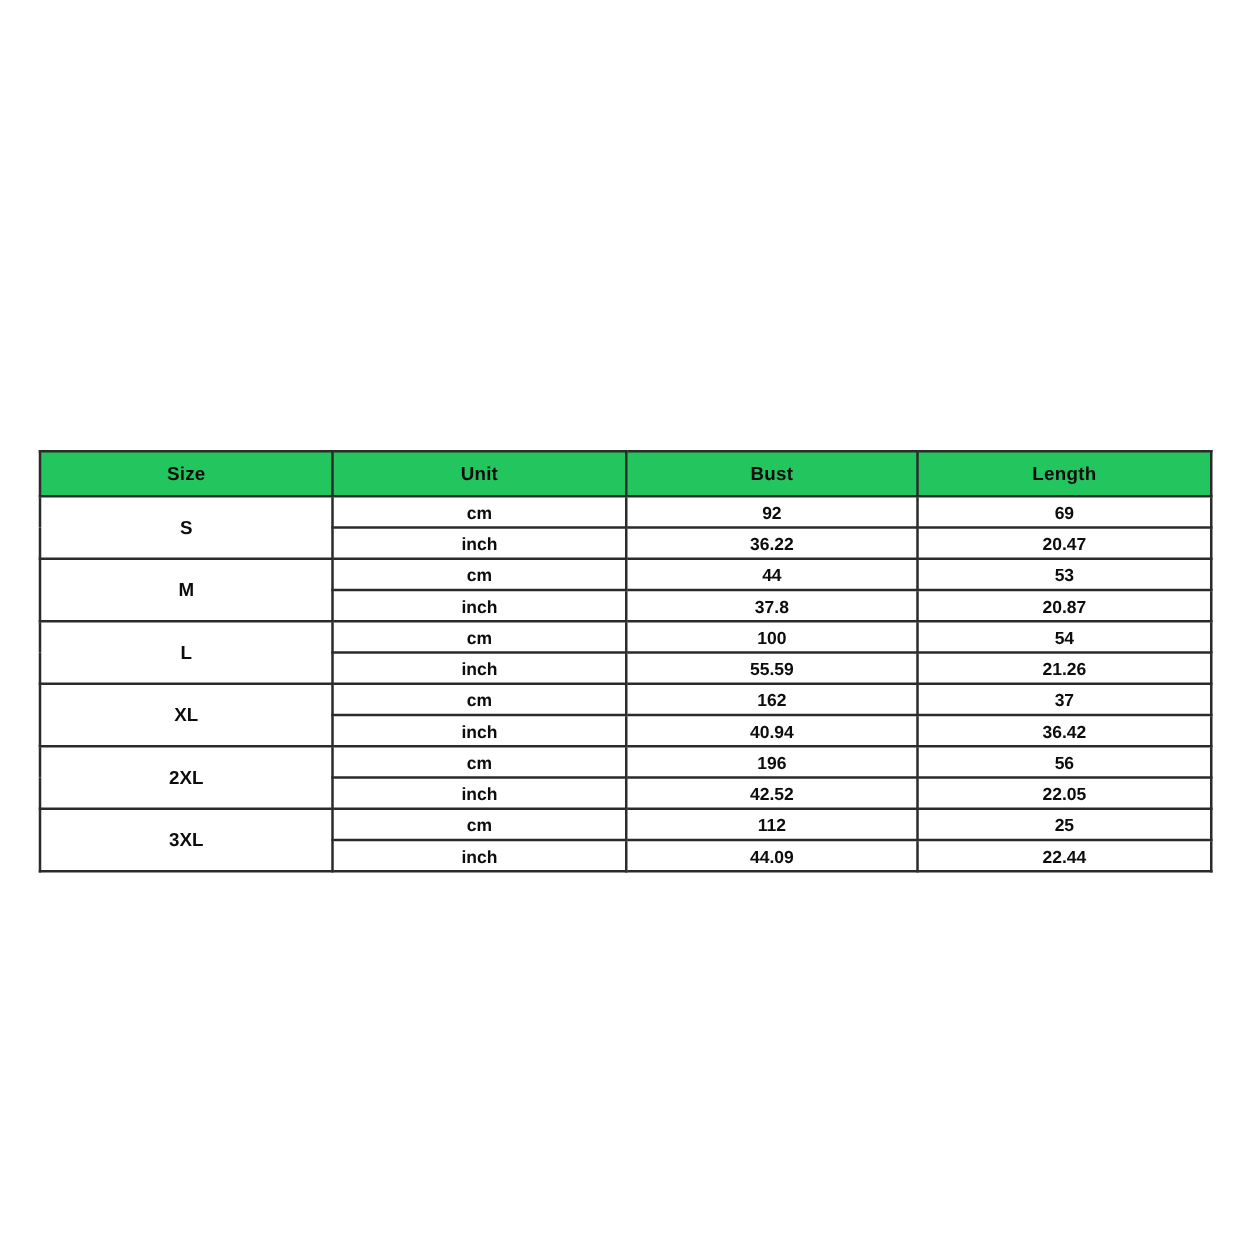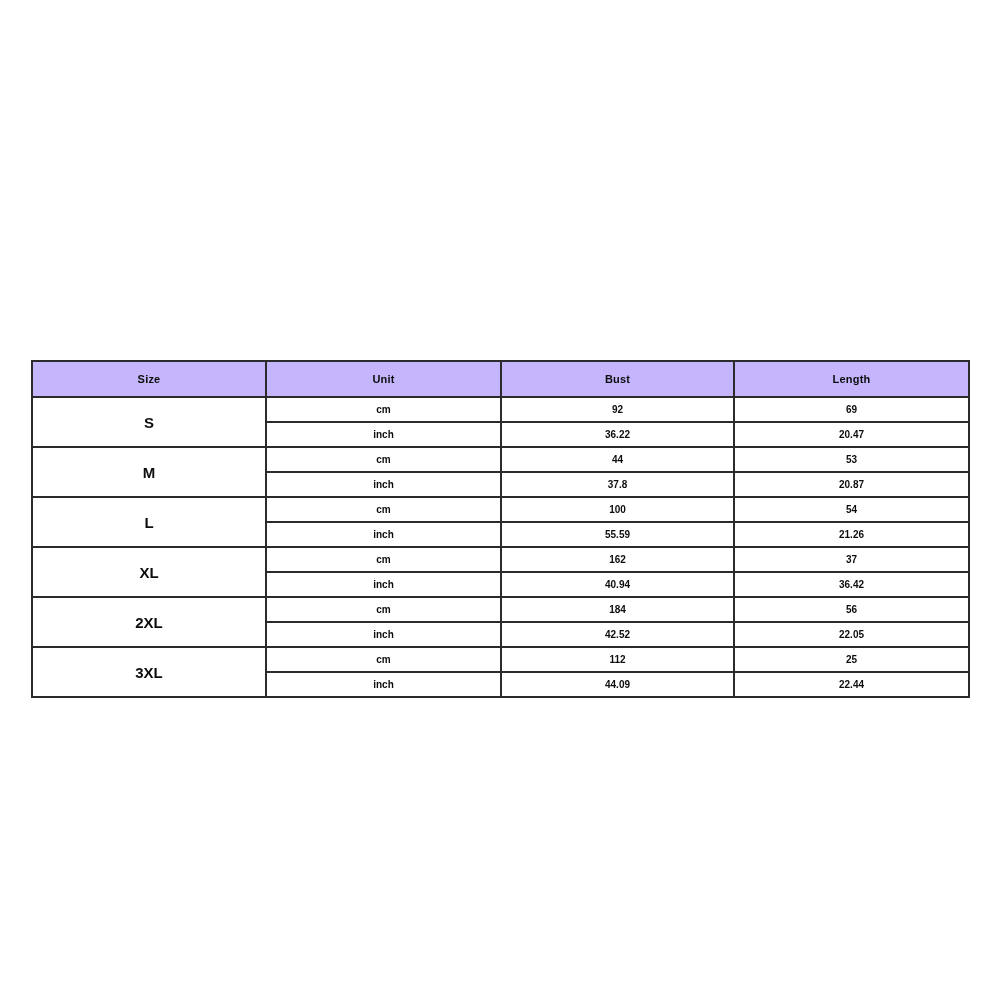--- a/index.html
+++ b/index.html
@@ -38,30 +38,30 @@
   table.size-chart td {
     border: 2px solid #2b2b2b;
     text-align: center;
     vertical-align: middle;
     color: #0d0d0d;
     font-weight: bold;
     padding: 0;
   }
 
   table.size-chart thead th {
-    background: #c4b5fd;
+    background: #22c55e;
     height: 34px;
-    font-size: 11px;
+    font-size: 15px;
     letter-spacing: 0.2px;
   }
 
   table.size-chart tbody td {
     background: #ffffff;
     height: 23px;
-    font-size: 10px;
+    font-size: 14px;
   }
 
   table.size-chart td.size-cell {
     font-size: 15px;
   }
 </style>
 </head>
 <body>
 
 <div id="size-chart-wrapper">
@@ -126,21 +126,21 @@
       </tr>
       <tr>
         <td>inch</td>
         <td>40.94</td>
         <td>36.42</td>
       </tr>
 
       <tr>
         <td class="size-cell" rowspan="2">2XL</td>
         <td>cm</td>
-        <td>184</td>
+        <td>196</td>
         <td>56</td>
       </tr>
       <tr>
         <td>inch</td>
         <td>42.52</td>
         <td>22.05</td>
       </tr>
 
       <tr>
         <td class="size-cell" rowspan="2">3XL</td>

